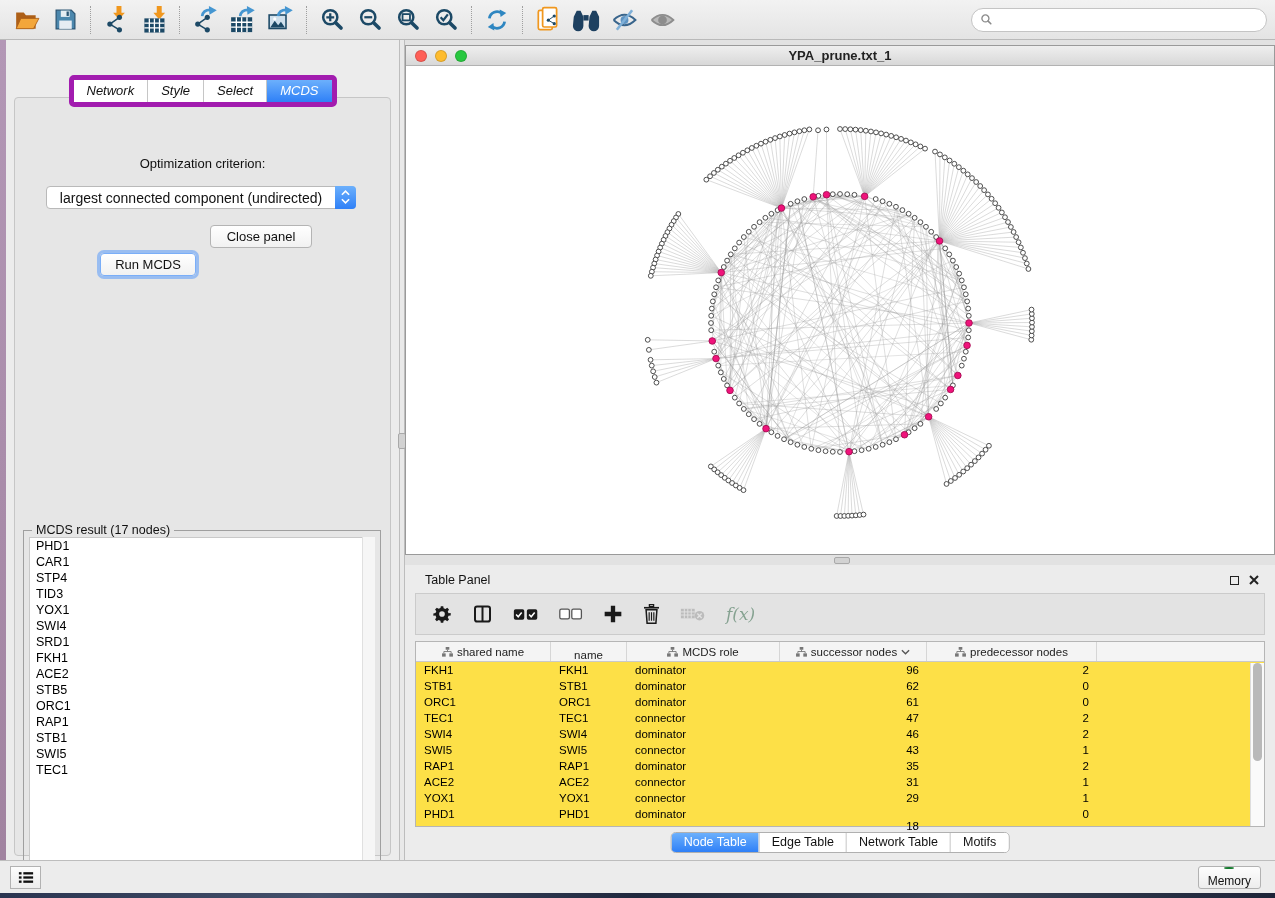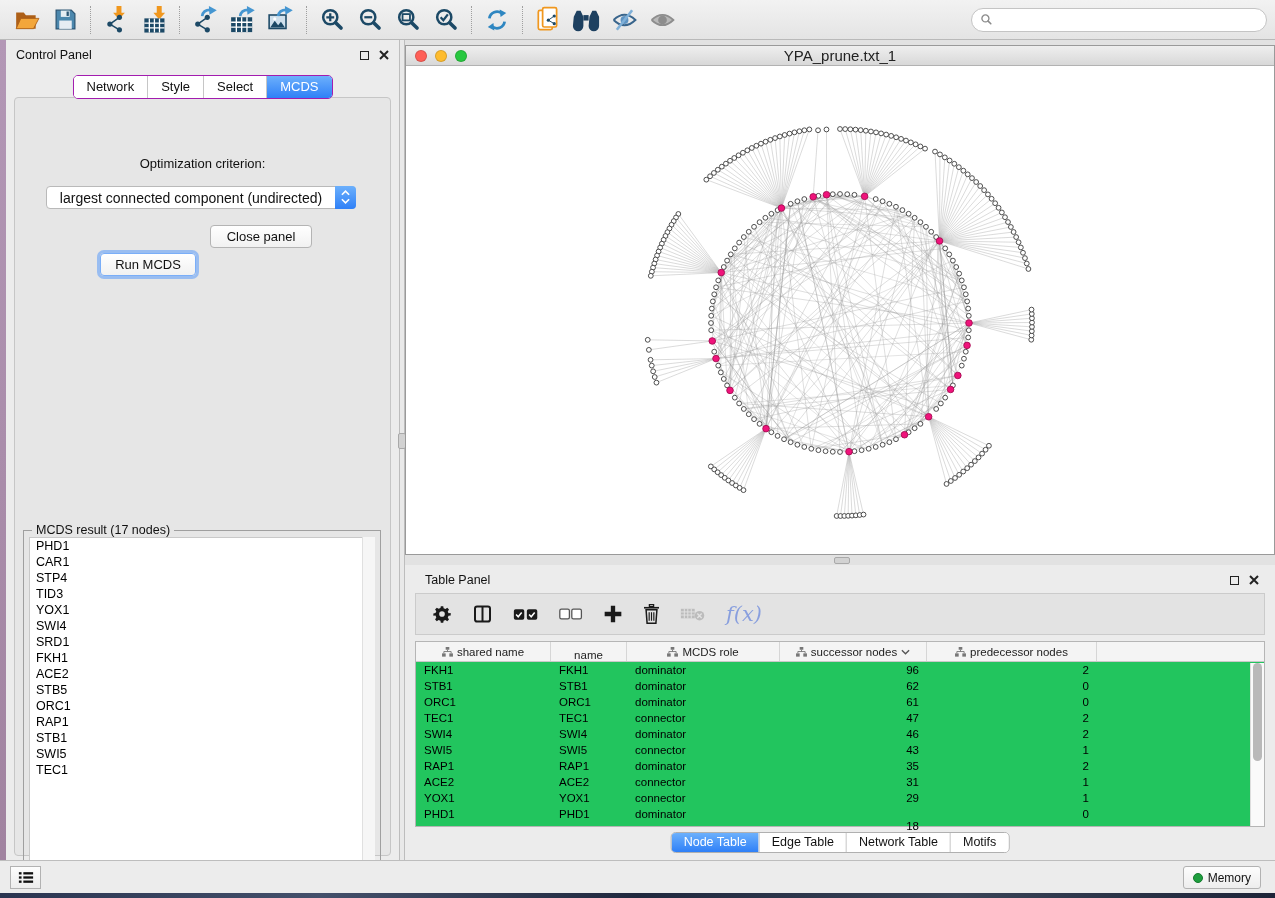--- a/index.html
+++ b/index.html
@@ -16,21 +16,21 @@
   
   .left-strip { left:0; top:40px; width:6px; height:853px; background:linear-gradient(#b397b6,#a0829f); }
   .wallpaper { left:0; top:893px; width:1275px; height:5px; background:linear-gradient(90deg,#2a3450,#44506b,#20283e,#3a4458,#1d2438); }
 
   
   .control-panel { left:6px; top:40px; width:393px; height:820px; background:#ececec; }
   .panel-titlebar { height:26px; display:flex; align-items:center; padding:4px 10px 0 10px; font-size:12.5px; color:#111; }
   .pt-icons { margin-left:auto; display:flex; gap:10px; align-items:center; }
   .float-ic { width:9px; height:9px; border:1.5px solid #222; }
   .cp-body { position:absolute; left:8px; top:57px; right:8px; bottom:4px; background:#e6e6e6; border:1px solid #c6c6c6; border-radius:4px; }
-  .cp-tabs { position:absolute; top:35px; left:50%; transform:translateX(-50%); display:flex; border:1px solid #a21caf; border-radius:5px; overflow:hidden; background:#fff; z-index:5; box-shadow:0 0 0 1px rgba(255,255,255,.4) inset; }
+  .cp-tabs { position:absolute; top:35px; left:50%; transform:translateX(-50%); display:flex; border:5px solid #a21caf; border-radius:5px; overflow:hidden; background:#fff; z-index:5; box-shadow:0 0 0 1px rgba(255,255,255,.4) inset;font-style:italic; }
   .seg-tab { padding:3px 13px 4px; font-size:13px; color:#111; background:#fff; border-left:1px solid #c6c6c6; cursor:default; }
   .seg-tab:first-child { border-left:none; }
   .seg-tab.sel { background:linear-gradient(#6cb0fc,#2f80f7); color:#fff; }
   .opt-label { position:absolute; top:58px; width:100%; text-align:center; font-size:13px; color:#111; }
   .dropdown { position:absolute; left:31px; top:88px; width:310px; height:23px; background:#fff; border:1px solid #b9b9b9; border-radius:4px; display:flex; align-items:center; }
   .dd-text { flex:1; text-align:center; font-size:14px; color:#111; }
   .dd-step { width:21px; height:23px; margin:-1px -1px 0 0; border-radius:0 4px 4px 0; background:linear-gradient(#6cb0fc,#2f80f7); display:flex; flex-direction:column; align-items:center; justify-content:center; gap:2px; }
   .btn { position:absolute; height:23px; background:linear-gradient(#ffffff,#f1f1f1); border:1px solid #b4b4b4; border-radius:4px; font-size:13px; color:#111; display:flex; align-items:center; justify-content:center; }
   .btn.focusring { box-shadow:0 0 0 3px rgba(90,155,250,.55); border-color:#7aaef8; }
   .mcds-group { position:absolute; left:8px; top:432px; right:9px; height:366px; border:1px solid #9f9f9f; }
@@ -41,45 +41,45 @@
 
   
   .v-divider { left:399px; top:40px; width:6px; height:820px; background:#e9e9e9; border-left:1px solid #bdbdbd; border-right:1px solid #bdbdbd; }
   .v-grip { position:absolute; left:-2px; top:393px; width:8px; height:16px; background:#d2d2d2; border:1px solid #a9a9a9; border-radius:2px; }
   .right-area { left:405px; top:40px; width:870px; height:820px; background:#e2e2e2; }
 
   
   .net-window { position:absolute; left:0; top:5px; width:870px; height:510px; background:#fff; border:1px solid #9a9a9a; }
   .net-titlebar { height:20px; background:linear-gradient(#efefef,#d8d8d8); border-bottom:1px solid #b2b2b2; display:flex; align-items:center; position:relative; }
   .tlight { width:12px; height:12px; border-radius:50%; margin-left:8px; }
-  .net-title { position:absolute; left:0; right:0; text-align:center; font-size:15px; font-weight:normal; color:#222; }
+  .net-title { position:absolute; left:0; right:0; text-align:center; font-size:13px; font-weight:bold; color:#222; }
   .net-canvas { position:absolute; left:0; top:20px; right:0; bottom:0; background:#fff; overflow:hidden; }
   .h-grip { position:absolute; left:429px; top:517px; width:16px; height:7px; background:#d2d2d2; border:1px solid #a9a9a9; border-radius:2px; }
 
   
   .table-panel { position:absolute; left:0; top:525px; width:870px; height:295px; background:#ececec; }
   .tp-toolbar { position:absolute; left:10px; right:10px; top:28px; height:42px; background:#e3e3e3; border:1px solid #cbcbcb; display:flex; align-items:center; gap:20px; padding:0 16px; }
   .tp-btn { display:flex; align-items:center; justify-content:center; }
   .tp-btn.disabled { opacity:.45; }
-  .fx { font-family:"DejaVu Serif",serif; font-style:italic; font-size:21px; color:#1d4ed8; }
-  .ntable { position:absolute; left:10px; right:10px; top:76px; height:186px; background:#22c55e; border:1px solid #b5b5b5; }
+  .fx { font-family:"DejaVu Serif",serif; font-style:italic; font-size:17px; color:#14532d; }
+  .ntable { position:absolute; left:10px; right:10px; top:76px; height:186px; background:#fde047; border:1px solid #b5b5b5; }
   .thead { display:flex; height:20px; background:#f4f4f4; border-bottom:1px solid #c9c9c9; }
   .th { display:flex; align-items:center; justify-content:center; gap:4px; font-size:11.5px; color:#222; border-right:1px solid #d6d6d6; }
   .trow { display:flex; height:16px; align-items:center; }
   .td { font-size:11.5px; color:#000; padding:0 8px; white-space:nowrap; overflow:hidden; }
   .num { text-align:right; }
   .tscroll { position:absolute; top:21px; right:0; width:14px; bottom:0; background:#fafafa; border-left:1px solid #ddd; }
   .tthumb { position:absolute; left:2px; top:0; width:9px; height:98px; background:#b9b9b9; border-radius:5px; }
   .tp-tabs { position:absolute; left:50%; transform:translateX(-50%); top:267px; display:flex; border:1px solid #b0b0b0; border-radius:5px; overflow:hidden; background:#fff; }
   .tp-tabs .seg-tab { font-size:12.5px; padding:2px 12px 3px; }
 
   
   .status-bar { left:0; top:860px; width:1275px; height:33px; background:#ececec; border-top:1px solid #bdbdbd; }
   .list-btn { position:absolute; left:10px; top:5px; width:31px; height:23px; background:linear-gradient(#fdfdfd,#ededed); border:1px solid #b2b2b2; display:flex; align-items:center; justify-content:center; }
-  .mem-btn { position:absolute; right:14px; top:5px; height:23px; padding:0 9px; background:linear-gradient(#fdfdfd,#ededed); border:1px solid #b2b2b2; border-radius:3px; display:flex; align-items:center; gap:5px; font-size:12px; color:#111; }
+  .mem-btn { position:absolute; right:14px; top:5px; height:23px; padding:0 9px; background:linear-gradient(#fdfdfd,#ededed); border:1px solid #b2b2b2; border-radius:3px; display:flex; align-items:center; gap:5px; font-size:12px; color:#111;flex-direction:column; }
   .mem-dot { width:10px; height:10px; border-radius:50%; background:#1e9e3e; border:1px solid #157a2e; }
 </style>
 </head>
 <body>
 
 <div class="abs main-toolbar" id="main-toolbar">
   <span class="tbtn">
       <svg width="28" height="26" viewBox="0 0 24 24">
         <path fill="#ad5f17" d="M2 20V5h7l2 2.5h9V20z"></path>
         <path fill="#f3a63a" stroke="#ad5f17" stroke-width="0.8" d="M2 20l4.3-9.5H23L18 20z"></path>
@@ -229,29 +229,20 @@
         <circle cx="10" cy="10" r="6.5" fill="none" stroke="#8a8a8a" stroke-width="2.4"></circle>
         <path d="M15 15l5 5" stroke="#8a8a8a" stroke-width="2.8" stroke-linecap="round"></path>
       </svg>
     <input type="text" placeholder="" style="">
   </div>
 </div>
 
 <div class="abs left-strip"></div>
 
 <div class="abs control-panel">
-  <div class="panel-titlebar">
-    <span>Control Panel</span>
-    <span class="pt-icons">
-      <span class="float-ic"></span>
-      <svg width="10" height="10" viewBox="0 0 10 10">
-          <path d="M1 1l8 8M9 1l-8 8" stroke="#222" stroke-width="2"></path>
-        </svg>
-    </span>
-  </div>
   <div class="cp-tabs" id="cp-tabs">
       <div class="seg-tab">Network</div>
       <div class="seg-tab">Style</div>
       <div class="seg-tab">Select</div>
       <div class="seg-tab sel">MCDS</div>
     </div>
   <div class="cp-body">
     <div class="opt-label">Optimization criterion:</div>
     <div class="dropdown">
       <span class="dd-text">largest connected component (undirected)</span>

